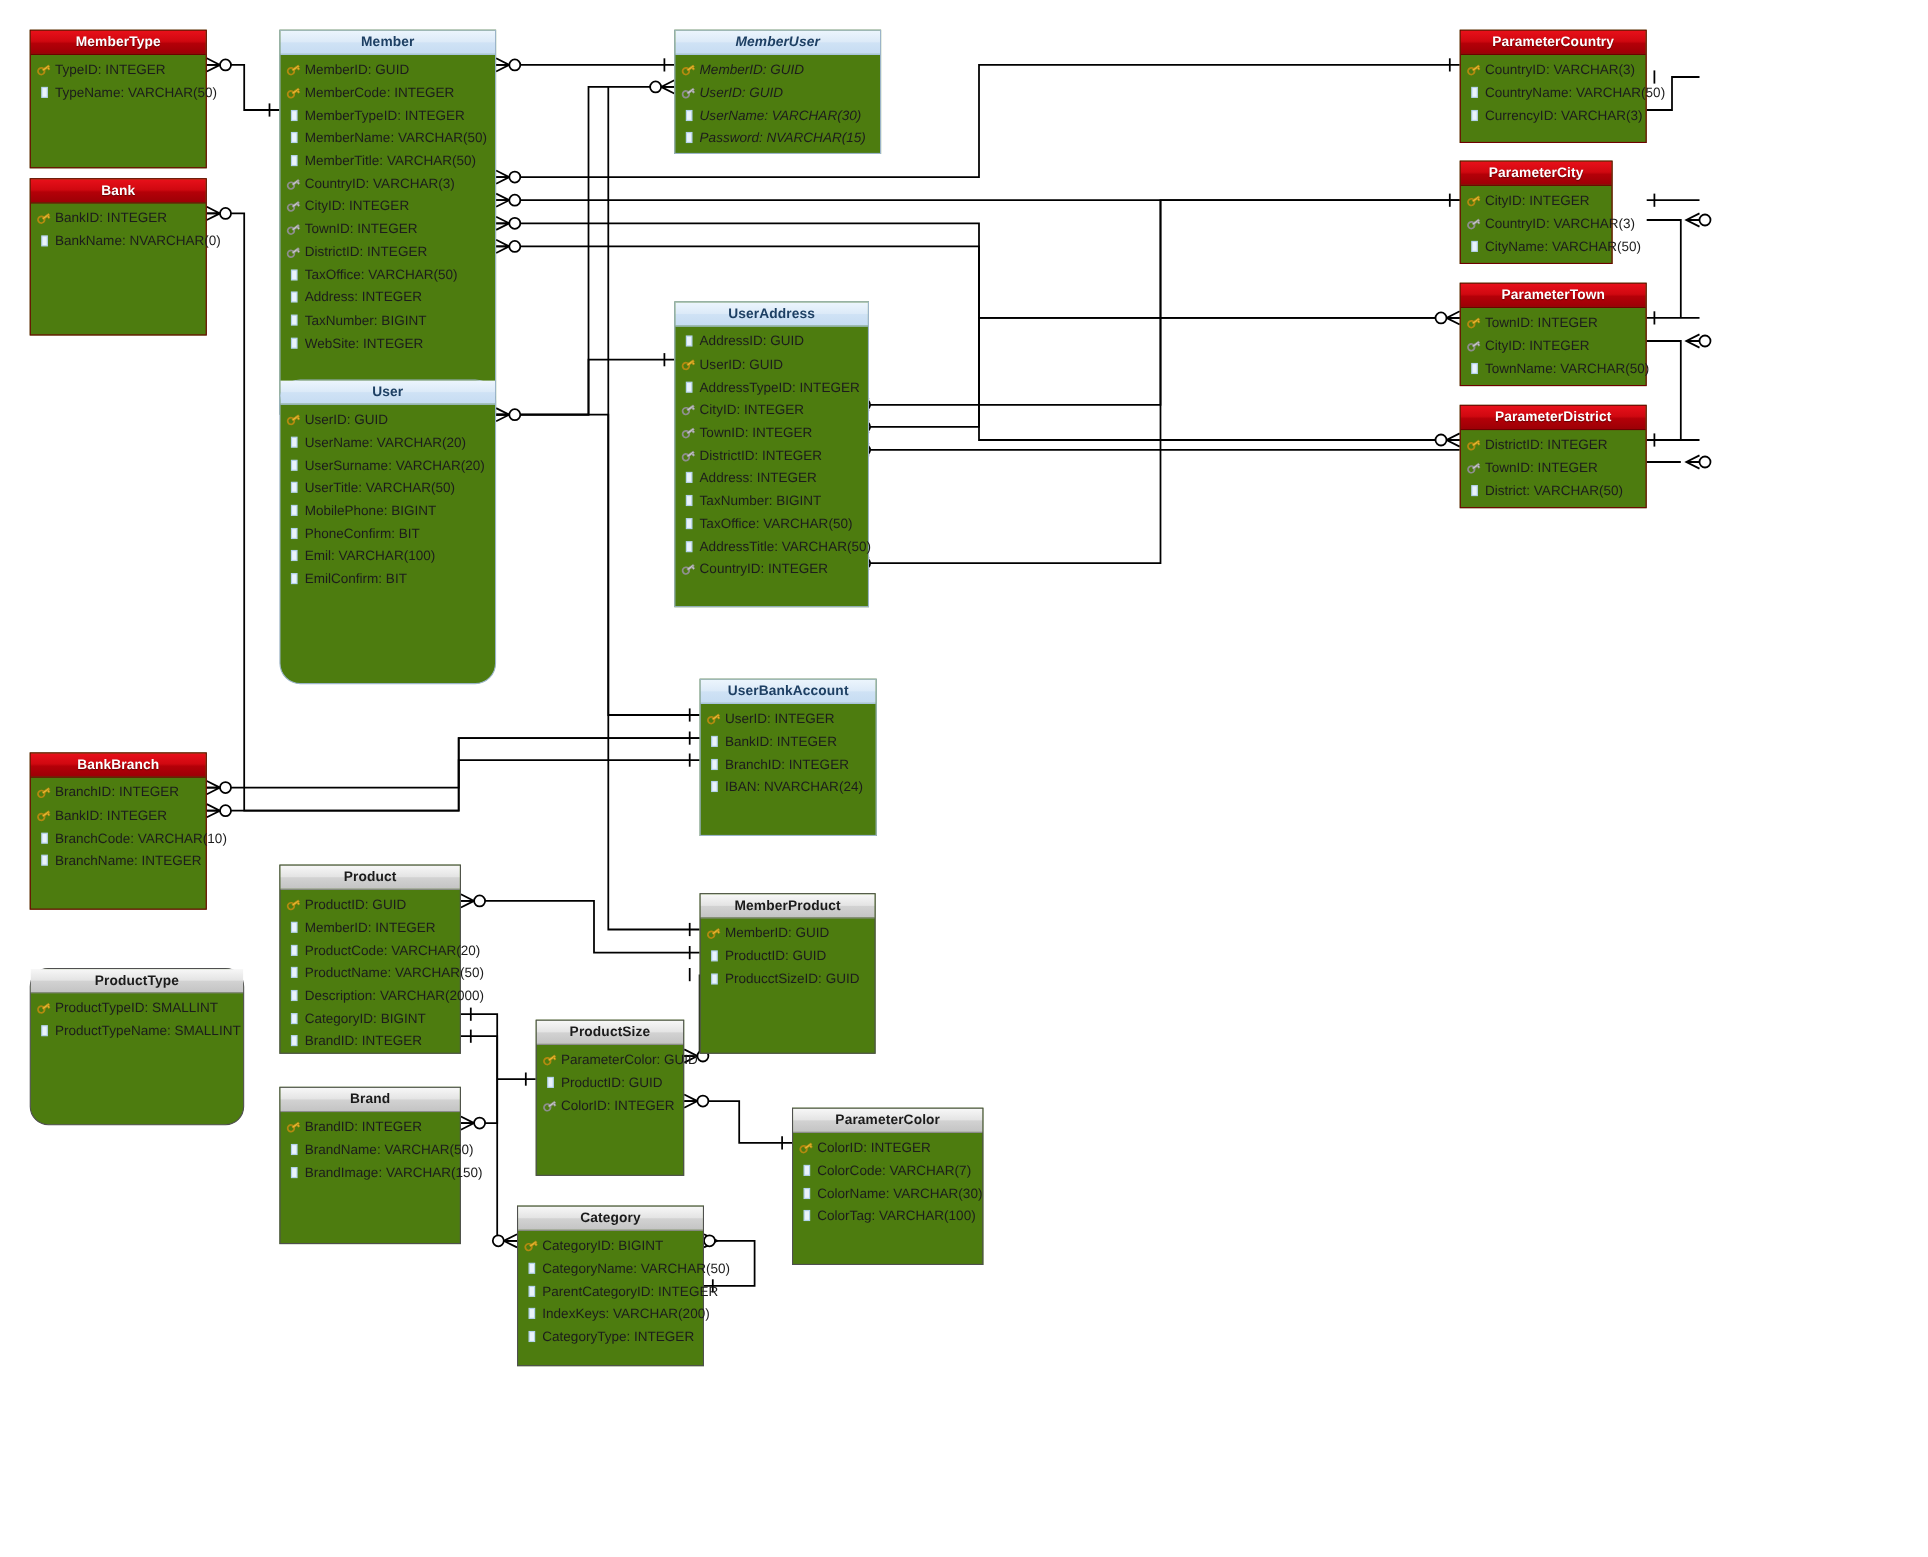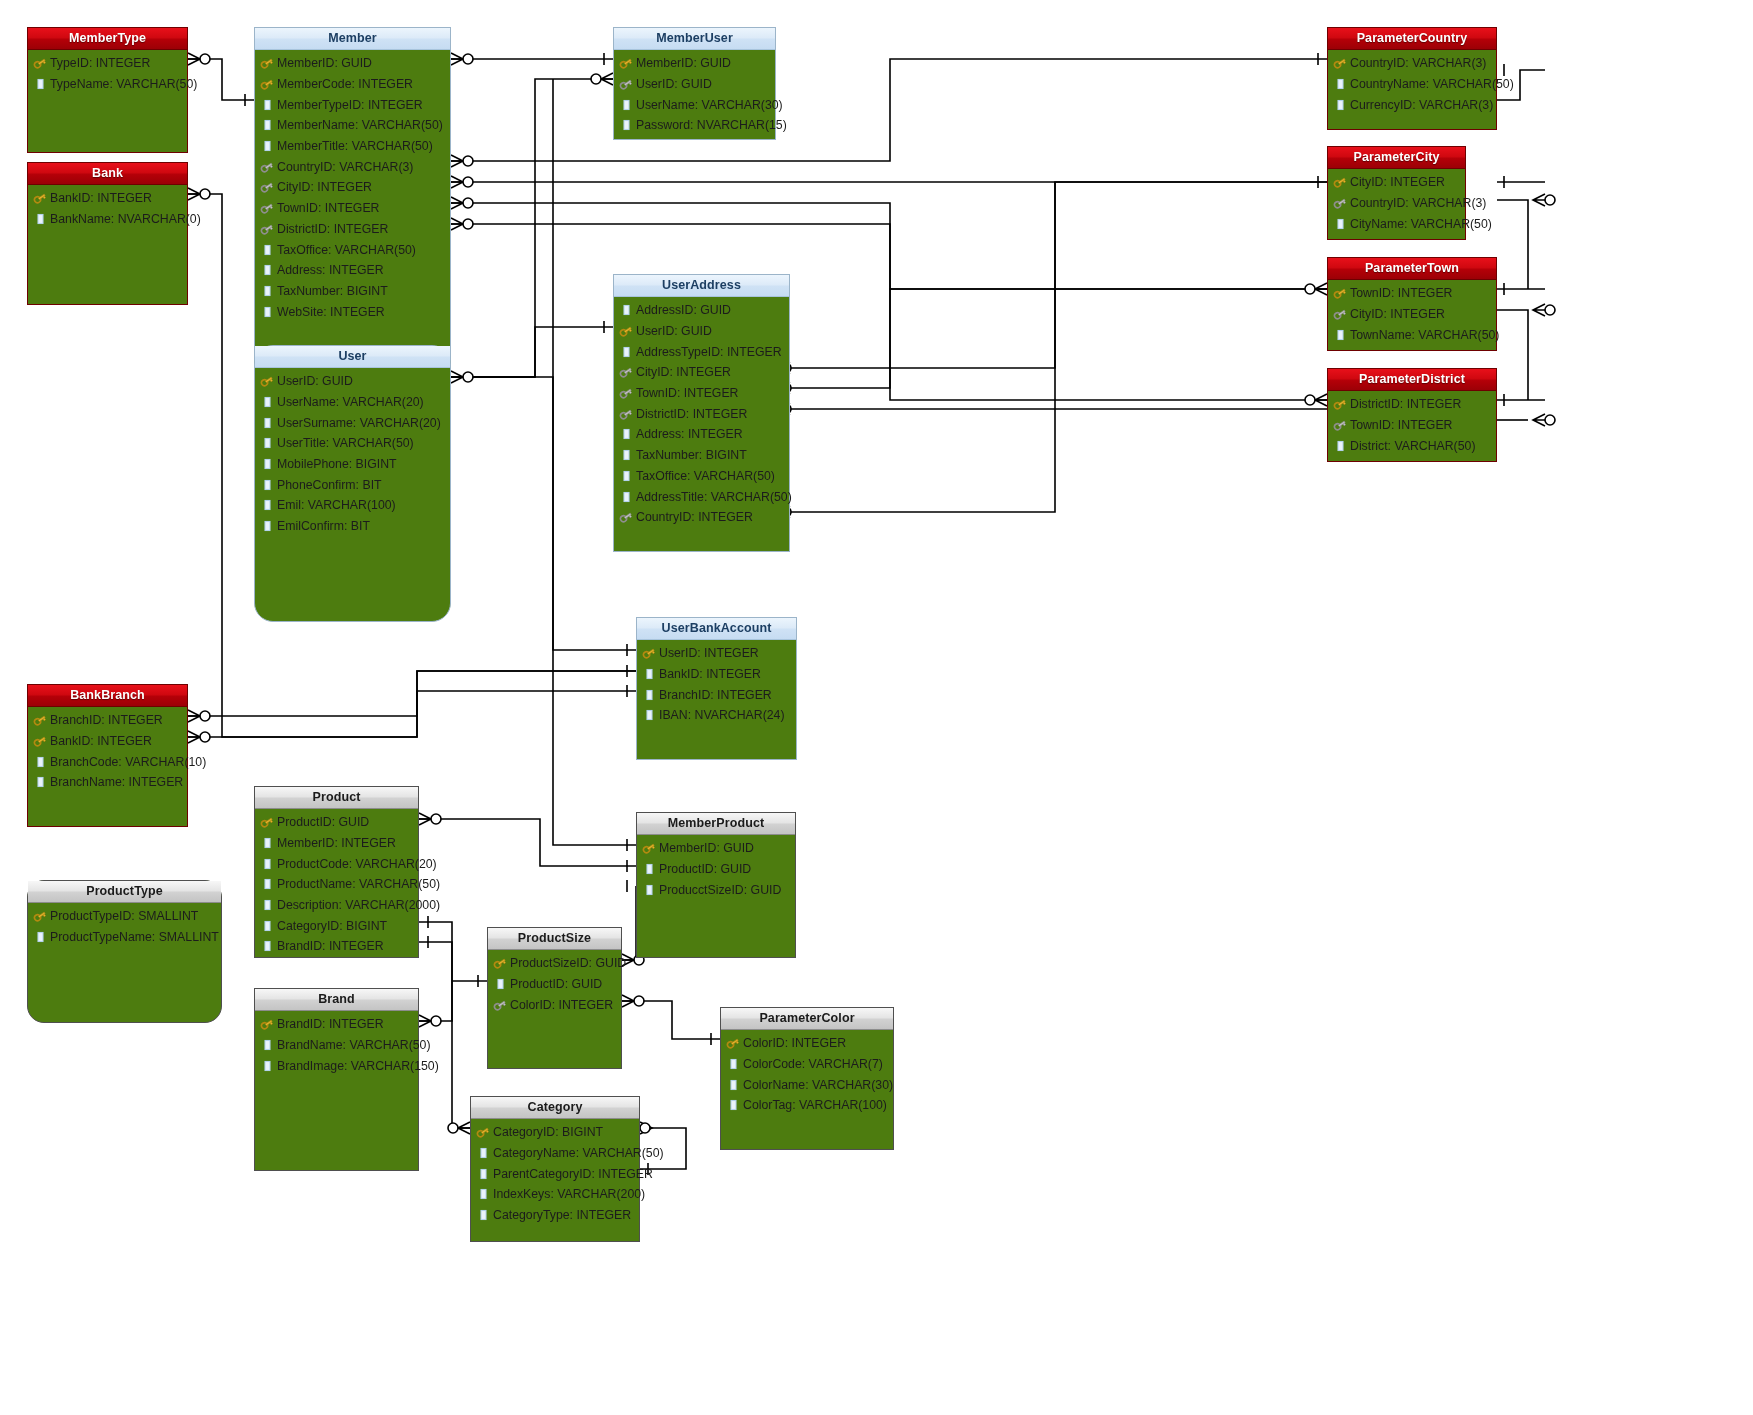--- a/index.html
+++ b/index.html
@@ -407,21 +407,21 @@
         <li class="attr">
           <span class="ic">
             <svg width="14" height="14" viewBox="0 0 14 14">
               <rect x="5" y="2.5" width="5" height="9" fill="#eaf3fb" stroke="#b4d2ec" stroke-width="1.1"></rect>
             </svg>
           </span>
           <span class="attr-text">WebSite: INTEGER</span>
         </li>
       </ul>
     </div>
-    <div class="entity blue" style="left: 613px; top: 27px; width: 163px; height: 113px;">
+    <div class="entity blue" style="left: 613px; top: 27px; width: 188px; height: 113px; font-style: italic;">
       <div class="ent-header">MemberUser</div>
       <ul class="attr-list">
         <li class="attr">
           <span class="ic">
             <svg width="14" height="14" viewBox="0 0 14 14">
               <g transform="rotate(-35 7 7)">
                 <circle cx="4" cy="7" r="3" fill="none" stroke="#b38a10" stroke-width="1.6"></circle>
                 <rect x="5.6" y="6.2" width="7" height="1.8" fill="#e8b832" stroke="#b38a10" stroke-width="0.6"></rect>
                 <rect x="10" y="7.6" width="1.6" height="2.4" fill="#e8b832" stroke="#b38a10" stroke-width="0.6"></rect>
               </g>
@@ -1029,21 +1029,21 @@
         <li class="attr">
           <span class="ic">
             <svg width="14" height="14" viewBox="0 0 14 14">
               <g transform="rotate(-35 7 7)">
                 <circle cx="4" cy="7" r="3" fill="none" stroke="#b38a10" stroke-width="1.6"></circle>
                 <rect x="5.6" y="6.2" width="7" height="1.8" fill="#e8b832" stroke="#b38a10" stroke-width="0.6"></rect>
                 <rect x="10" y="7.6" width="1.6" height="2.4" fill="#e8b832" stroke="#b38a10" stroke-width="0.6"></rect>
               </g>
             </svg>
           </span>
-          <span class="attr-text">ProductSizeID: GUID</span>
+          <span class="attr-text">ParameterColor: GUID</span>
         </li>
         <li class="attr">
           <span class="ic">
             <svg width="14" height="14" viewBox="0 0 14 14">
               <rect x="5" y="2.5" width="5" height="9" fill="#eaf3fb" stroke="#b4d2ec" stroke-width="1.1"></rect>
             </svg>
           </span>
           <span class="attr-text">ProductID: GUID</span>
         </li>
         <li class="attr">
@@ -1053,21 +1053,21 @@
                 <circle cx="4" cy="7" r="3" fill="none" stroke="#8e8e8e" stroke-width="1.6"></circle>
                 <rect x="5.6" y="6.2" width="7" height="1.8" fill="#c9c9c9" stroke="#8e8e8e" stroke-width="0.6"></rect>
                 <rect x="10" y="7.6" width="1.6" height="2.4" fill="#c9c9c9" stroke="#8e8e8e" stroke-width="0.6"></rect>
               </g>
             </svg>
           </span>
           <span class="attr-text">ColorID: INTEGER</span>
         </li>
       </ul>
     </div>
-    <div class="entity grey" style="left: 254px; top: 988px; width: 165px; height: 183px;">
+    <div class="entity grey" style="left: 254px; top: 988px; width: 165px; height: 143px;">
       <div class="ent-header">Brand</div>
       <ul class="attr-list">
         <li class="attr">
           <span class="ic">
             <svg width="14" height="14" viewBox="0 0 14 14">
               <g transform="rotate(-35 7 7)">
                 <circle cx="4" cy="7" r="3" fill="none" stroke="#b38a10" stroke-width="1.6"></circle>
                 <rect x="5.6" y="6.2" width="7" height="1.8" fill="#e8b832" stroke="#b38a10" stroke-width="0.6"></rect>
                 <rect x="10" y="7.6" width="1.6" height="2.4" fill="#e8b832" stroke="#b38a10" stroke-width="0.6"></rect>
               </g>

